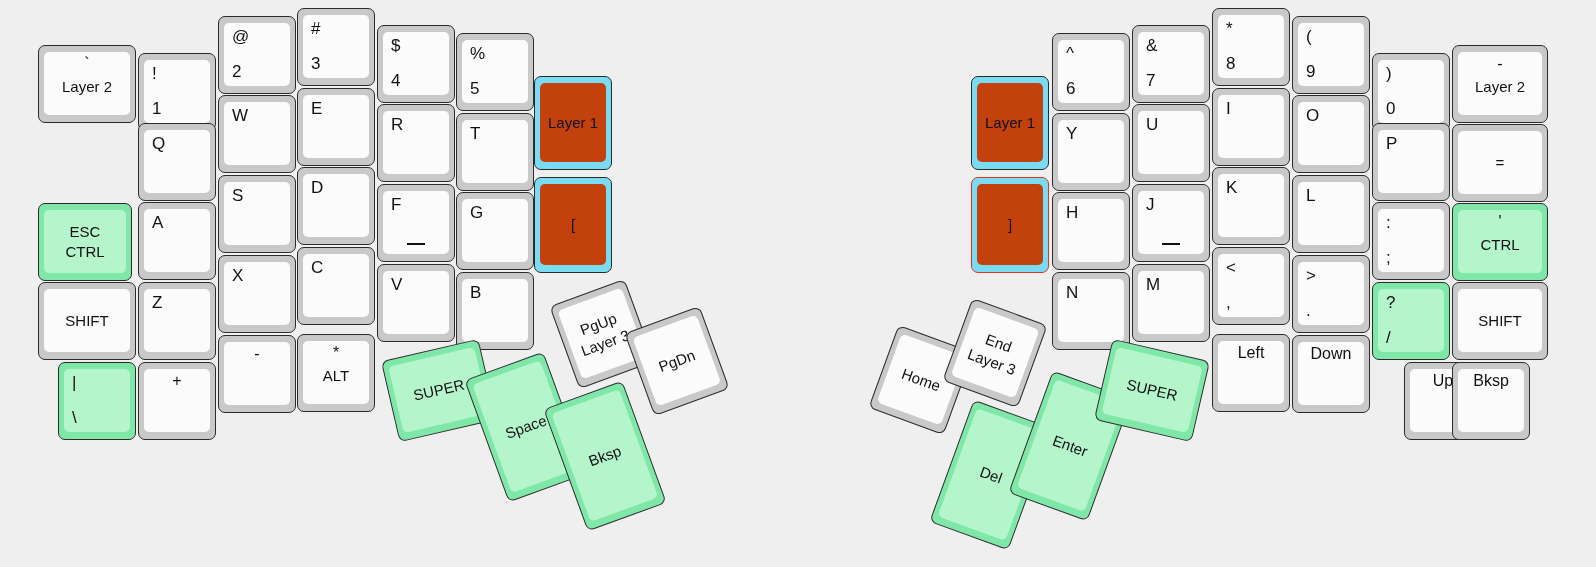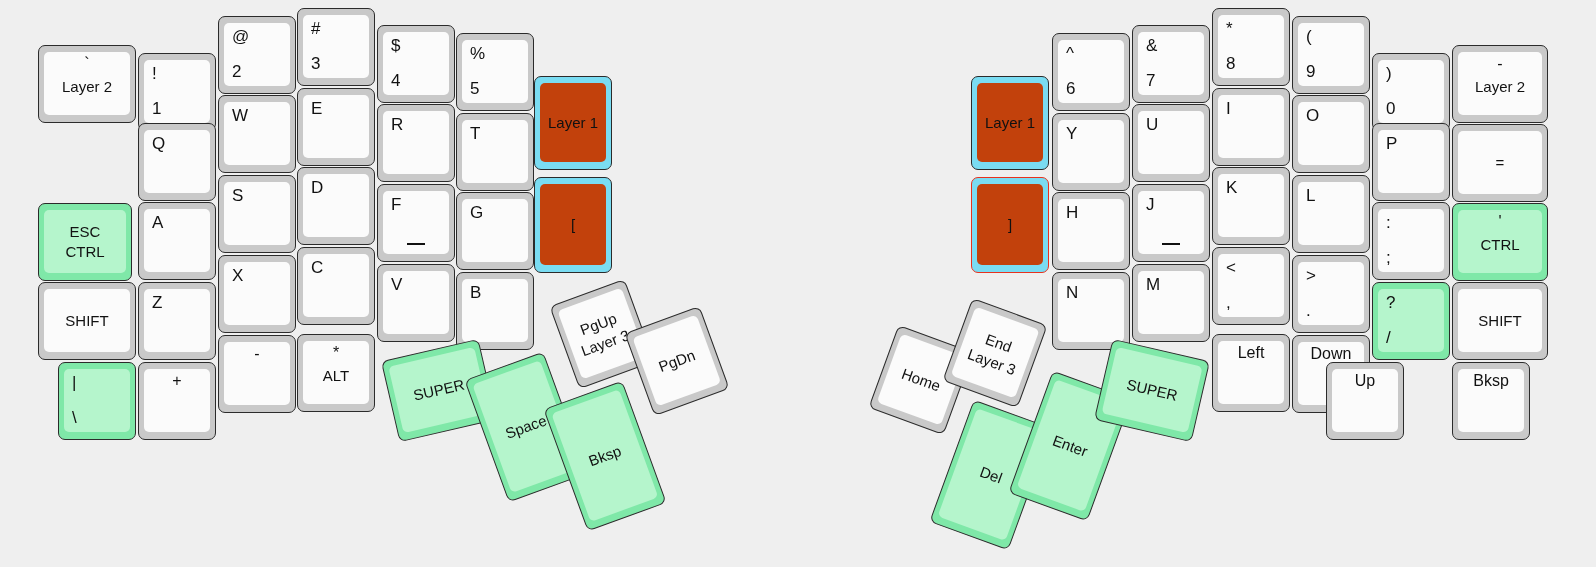--- a/index.html
+++ b/index.html
@@ -376,21 +376,21 @@
         <span class="lg lg-tl">:</span>
         <span class="lg lg-bl">;</span>
       </div>
     </div>
     <div class="key k-green" style="left: 1372px; top: 282px; width: 78px; height: 78px;">
       <div class="cap">
         <span class="lg lg-tl">?</span>
         <span class="lg lg-bl">/</span>
       </div>
     </div>
-    <div class="key k-white" style="left: 1326px; top: 362px; width: 78px; height: 78px;">
+    <div class="key k-white" style="left: 1404px; top: 362px; width: 78px; height: 78px;">
       <div class="cap">
         <span class="lg lg-tc">Up</span>
       </div>
     </div>
     <div class="key k-white" style="left: 1452px; top: 45px; width: 96px; height: 78px;">
       <div class="cap">
         <span class="lg lg-tc">-</span>
         <span class="lg lg-mc2">Layer 2</span>
       </div>
     </div>

